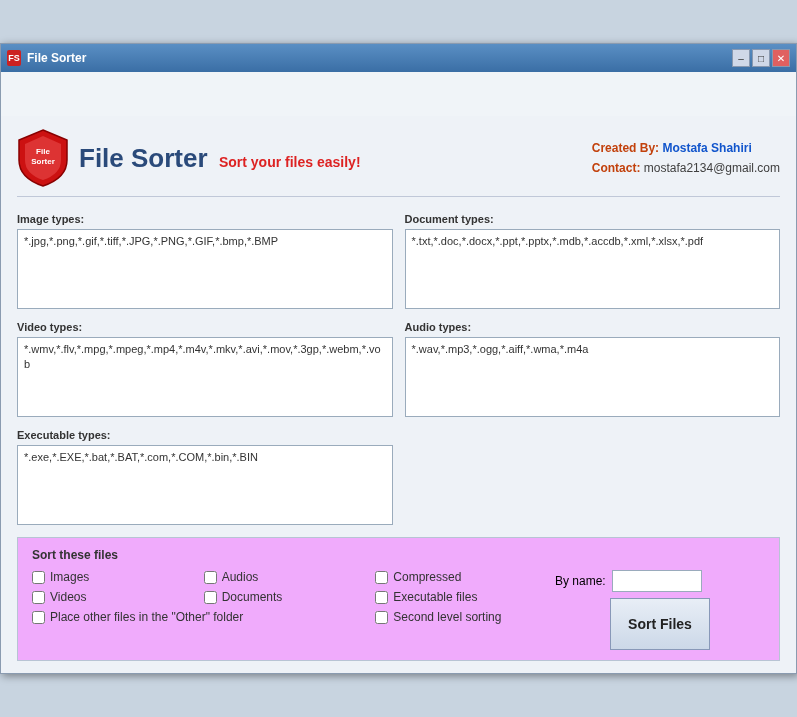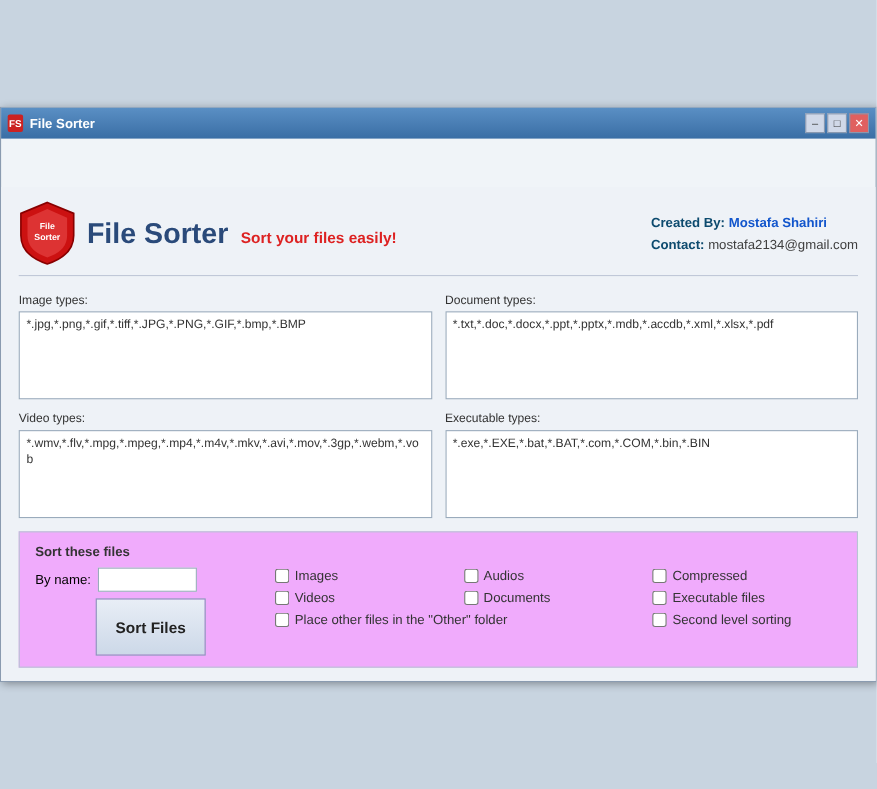--- a/index.html
+++ b/index.html
@@ -95,21 +95,21 @@
       color: #dd2222;
       margin-left: 8px;
     }
     .header-right {
       text-align: left;
       font-size: 12px;
       line-height: 20px;
     }
     .header-right .label {
       font-weight: bold;
-      color: #0c4a6e;
+      color: #c2410c;
     }
     .header-right .author-name {
       color: #1155cc;
       font-weight: 600;
     }
     .header-right .contact-email {
       color: #404040;
     }
     .grid-2col {
       display: grid;
@@ -118,21 +118,21 @@
       margin-bottom: 12px;
     }
     .field-group {
       display: flex;
       flex-direction: column;
       gap: 2px;
     }
     .field-label {
       font-size: 11px;
       color: #333;
-      font-weight: 400;
+      font-weight: 700;
       margin-bottom: 2px;
     }
     .field-textarea {
       width: 100%;
       height: 80px;
       border: 1px solid #9aabbc;
       background: white;
       padding: 4px 6px;
       font-size: 11px;
       color: #333;
@@ -276,74 +276,78 @@
         <label class="field-label">Document types:</label>
         <textarea class="field-textarea" style="">*.txt,*.doc,*.docx,*.ppt,*.pptx,*.mdb,*.accdb,*.xml,*.xlsx,*.pdf</textarea>
       </div>
 
       <div class="field-group">
         <label class="field-label">Video types:</label>
         <textarea class="field-textarea" style="">*.wmv,*.flv,*.mpg,*.mpeg,*.mp4,*.m4v,*.mkv,*.avi,*.mov,*.3gp,*.webm,*.vob</textarea>
       </div>
 
 
+      <div class="field-group">
+        <label class="field-label">Audio types:</label>
+        <textarea class="field-textarea" style="">*.wav,*.mp3,*.ogg,*.aiff,*.wma,*.m4a</textarea>
+      </div>
 
       <div class="field-group">
         <label class="field-label">Executable types:</label>
         <textarea class="field-textarea" style="">*.exe,*.EXE,*.bat,*.BAT,*.com,*.COM,*.bin,*.BIN</textarea>
       </div>
     </div>
 
 
     <div class="sort-section">
       <div class="sort-title">Sort these files</div>
 
       <div style="display: flex; align-items: flex-start; gap: 8px;">
+
+        <div style="flex: 1; display: grid; grid-template-columns: 1fr 1fr 1fr; gap: 6px 0px;">
+
+          <div class="checkbox-item">
+            <input type="checkbox" style="">
+            <span>Images</span>
+          </div>
+          <div class="checkbox-item">
+            <input type="checkbox" style="">
+            <span>Audios</span>
+          </div>
+          <div class="checkbox-item">
+            <input type="checkbox" style="">
+            <span>Compressed</span>
+          </div>
+
+          <div class="checkbox-item">
+            <input type="checkbox" style="">
+            <span>Videos</span>
+          </div>
+          <div class="checkbox-item">
+            <input type="checkbox" style="">
+            <span>Documents</span>
+          </div>
+          <div class="checkbox-item">
+            <input type="checkbox" style="">
+            <span>Executable files</span>
+          </div>
+
+          <div class="checkbox-item" style="grid-column: 1/3;">
+            <input type="checkbox" style="">
+            <span>Place other files in the "Other" folder</span>
+          </div>
+          <div class="checkbox-item">
+            <input type="checkbox" style="">
+            <span>Second level sorting</span>
+          </div>
+        </div>
 
         <div style="display: flex; flex-direction: column; align-items: flex-end; gap: 6px; min-width: 210px;">
           <div style="display: flex; align-items: center; gap: 6px; align-self: flex-start;">
             <span>By name:</span>
             <input type="text" class="by-name-input" value="" style="">
           </div>
           <button class="sort-files-btn">Sort Files</button>
         </div>
-
-        <div style="flex: 1; display: grid; grid-template-columns: 1fr 1fr 1fr; gap: 6px 0px;">
-
-          <div class="checkbox-item">
-            <input type="checkbox" style="">
-            <span>Images</span>
-          </div>
-          <div class="checkbox-item">
-            <input type="checkbox" style="">
-            <span>Audios</span>
-          </div>
-          <div class="checkbox-item">
-            <input type="checkbox" style="">
-            <span>Compressed</span>
-          </div>
-
-          <div class="checkbox-item">
-            <input type="checkbox" style="">
-            <span>Videos</span>
-          </div>
-          <div class="checkbox-item">
-            <input type="checkbox" style="">
-            <span>Documents</span>
-          </div>
-          <div class="checkbox-item">
-            <input type="checkbox" style="">
-            <span>Executable files</span>
-          </div>
-
-          <div class="checkbox-item" style="grid-column: 1/3;">
-            <input type="checkbox" style="">
-            <span>Place other files in the "Other" folder</span>
-          </div>
-          <div class="checkbox-item">
-            <input type="checkbox" style="">
-            <span>Second level sorting</span>
-          </div>
-        </div>
       </div>
     </div>
   </div>
 </div>
 
 </body></html>

